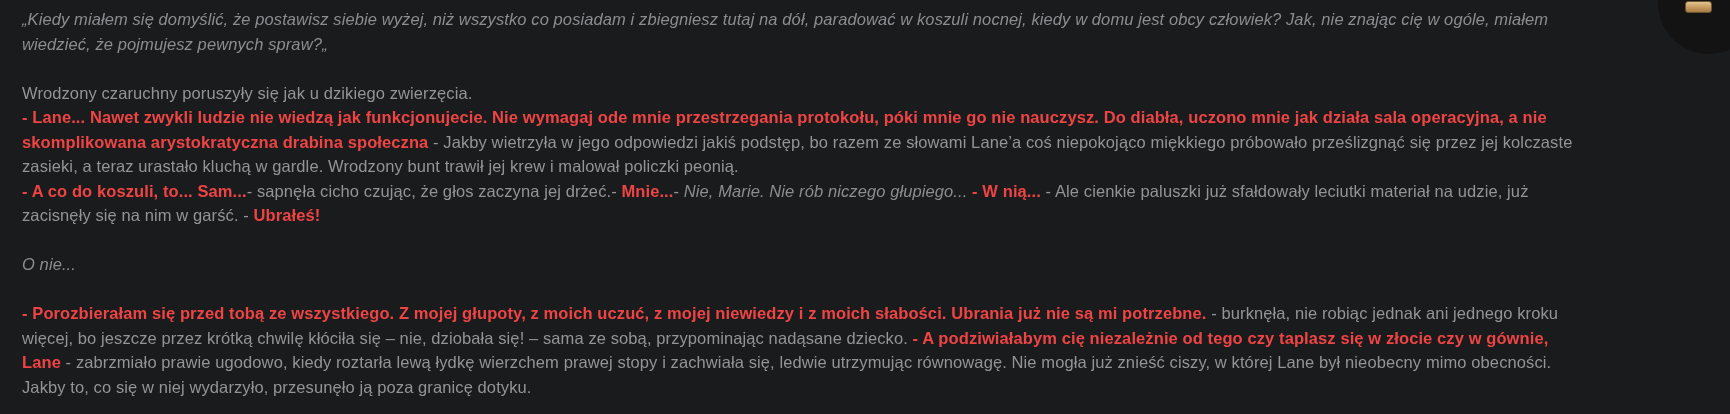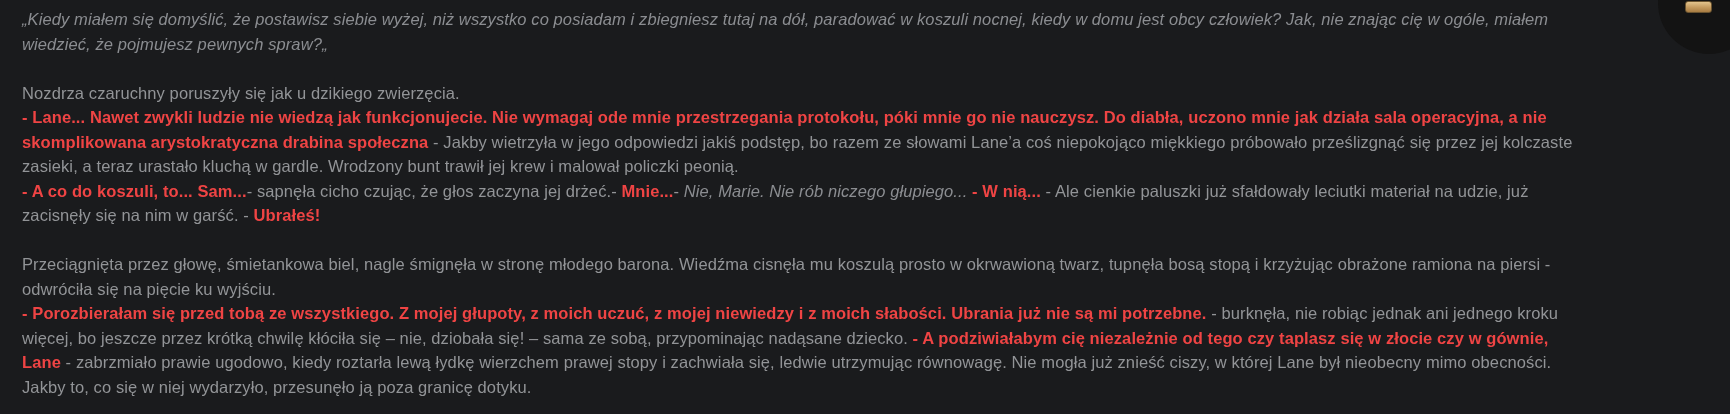--- a/index.html
+++ b/index.html
@@ -47,25 +47,27 @@
   }
 </style>
 </head>
 <body>
 
 <div class="message">
     <div class="block">
       <p><span class="seg-italic">„Kiedy miałem się domyślić, że postawisz siebie wyżej, niż wszystko co posiadam i zbiegniesz tutaj na dół, paradować w koszuli nocnej, kiedy w domu jest obcy człowiek? Jak, nie znając cię w ogóle, miałem wiedzieć, że pojmujesz pewnych spraw?„</span></p>
     </div>
     <div class="block">
-      <p><span class="seg-normal">Nozdrza czaruchny poruszyły się jak u dzikiego zwierzęcia.</span></p>
+      <p><span class="seg-normal">Wrodzony czaruchny poruszyły się jak u dzikiego zwierzęcia.</span></p>
       <p><span class="seg-bold">- Lane... Nawet zwykli ludzie nie wiedzą jak funkcjonujecie. Nie wymagaj ode mnie przestrzegania protokołu, póki mnie go nie nauczysz. Do diabła, uczono mnie jak działa sala operacyjna, a nie skomplikowana arystokratyczna drabina społeczna</span><span class="seg-normal"> - Jakby wietrzyła w jego odpowiedzi jakiś podstęp, bo razem ze słowami Lane’a coś niepokojąco miękkiego próbowało prześlizgnąć się przez jej kolczaste zasieki, a teraz urastało kluchą w gardle. Wrodzony bunt trawił jej krew i malował policzki peonią.</span></p>
       <p><span class="seg-bold">- A co do koszuli, to... Sam...</span><span class="seg-normal">- sapnęła cicho czując, że głos zaczyna jej drżeć.-</span><span class="seg-bold"> Mnie...</span><span class="seg-normal">- </span><span class="seg-italic">Nie, Marie. Nie rób niczego głupiego... </span><span class="seg-bold">- W nią...</span><span class="seg-normal"> - Ale cienkie paluszki już sfałdowały leciutki materiał na udzie, już zacisnęły się na nim w garść. - </span><span class="seg-bold">Ubrałeś!</span></p>
     </div>
     <div class="block">
-      <p><span class="seg-normal">Przeciągnięta przez głowę, śmietankowa biel, nagle śmignęła w stronę młodego barona. Wiedźma cisnęła mu koszulą prosto w okrwawioną twarz, tupnęła bosą stopą i krzyżując obrażone ramiona na piersi - odwróciła się na pięcie ku wyjściu.</span></p>
+      <p><span class="seg-italic">O nie...</span></p>
+    </div>
+    <div class="block">
       <p><span class="seg-bold">- Porozbierałam się przed tobą ze wszystkiego. Z mojej głupoty, z moich uczuć, z mojej niewiedzy i z moich słabości. Ubrania już nie są mi potrzebne.</span><span class="seg-normal"> - burknęła, nie robiąc jednak ani jednego kroku więcej, bo jeszcze przez krótką chwilę kłóciła się – nie, dziobała się! – sama ze sobą, przypominając nadąsane dziecko. </span><span class="seg-bold">- A podziwiałabym cię niezależnie od tego czy taplasz się w złocie czy w gównie, Lane</span><span class="seg-normal"> - zabrzmiało prawie ugodowo, kiedy roztarła lewą łydkę wierzchem prawej stopy i zachwiała się, ledwie utrzymując równowagę. Nie mogła już znieść ciszy, w której Lane był nieobecny mimo obecności. Jakby to, co się w niej wydarzyło, przesunęło ją poza granicę dotyku.</span></p>
     </div>
   </div>
 
 <div class="avatar">
   <div class="avatar-bar"></div>
 </div>
 
 </body></html>

